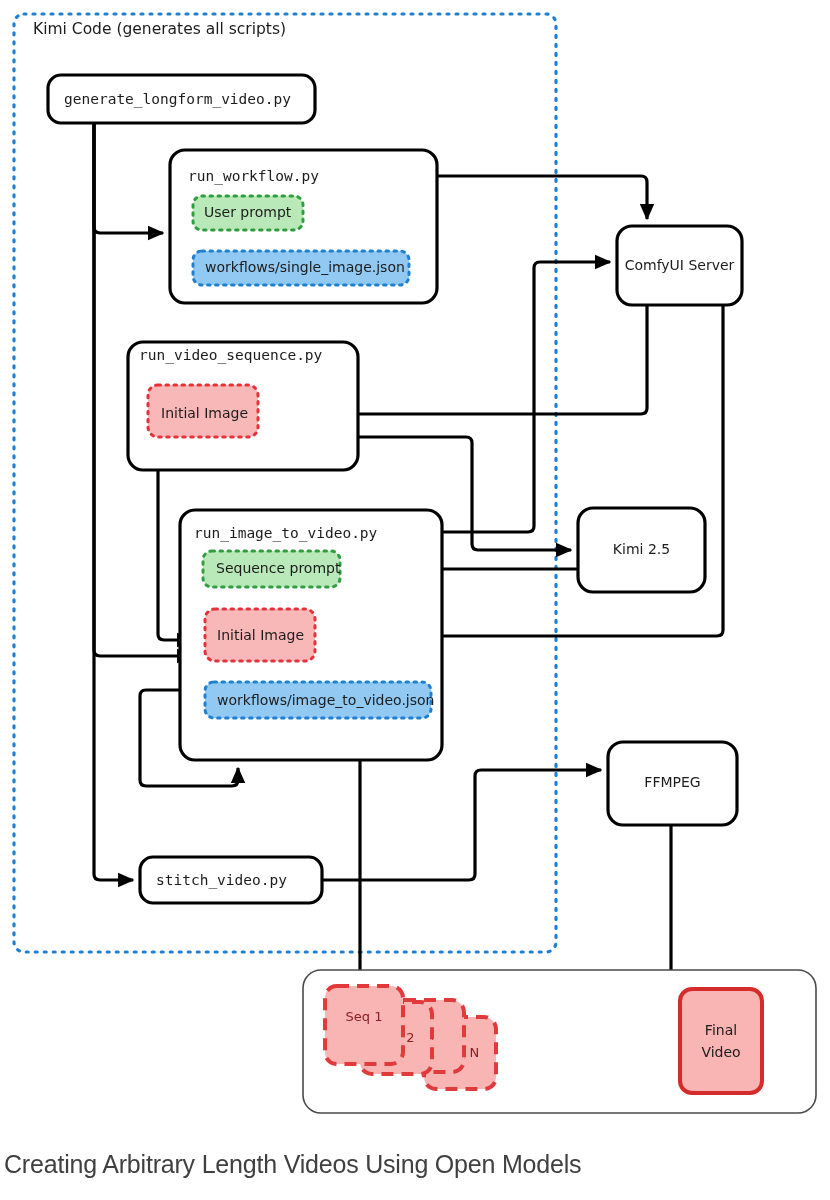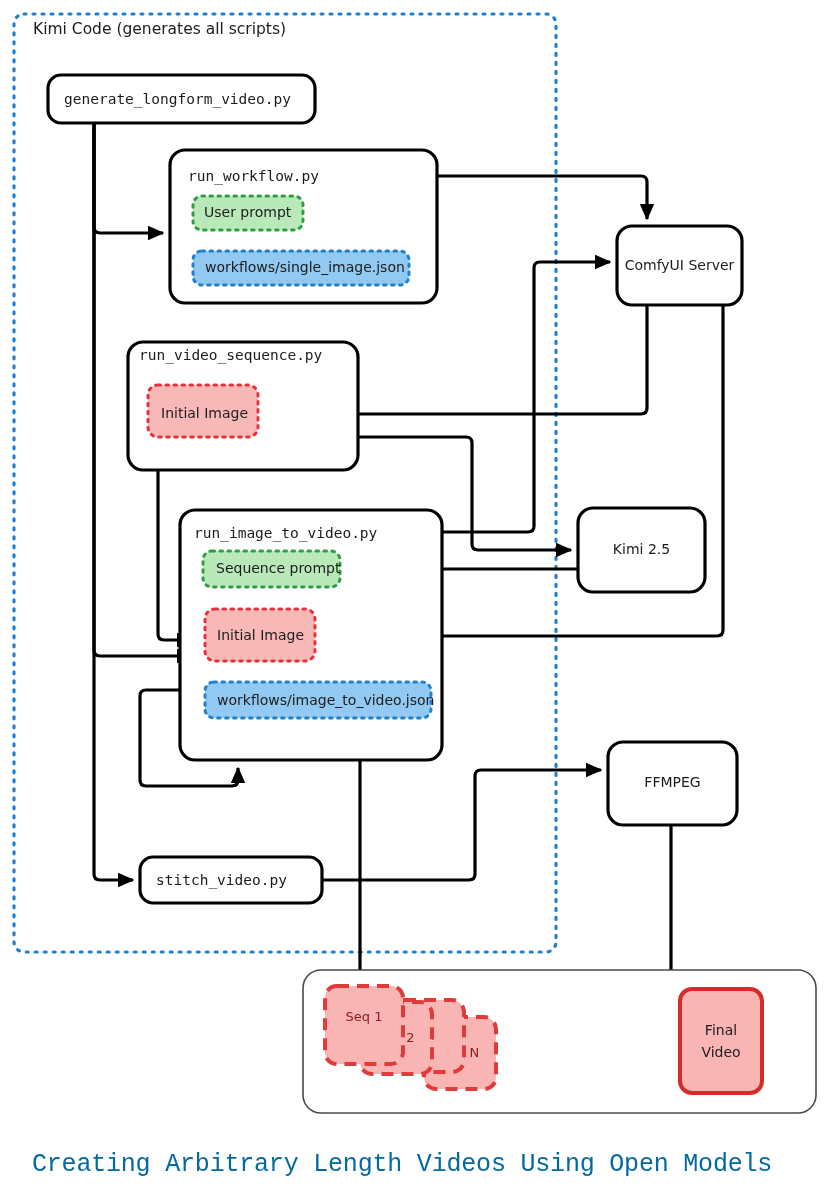--- a/index.html
+++ b/index.html
@@ -103,25 +103,25 @@
     dominant-baseline: middle;
   }
   .lbl-seq {
     fill: #8a2020;
     font-family: "DejaVu Sans", sans-serif;
     font-size: 13px;
     dominant-baseline: middle;
   }
   .caption {
     position: absolute;
-    left: 32px;
+    left: 4px;
     top: 1150px;
-    font-family: Liberation Mono, monospace;
+    font-family: Liberation Sans, sans-serif;
     font-size: 25px;
-    color: #0369a1;
+    color: #404040;
     letter-spacing: -0.2px;
     white-space: nowrap;
   }
 </style>
 </head>
 <body>
 
 <div id="root">
 
   <svg id="diagram" viewBox="0 0 830 1200" xmlns="http://www.w3.org/2000/svg">

